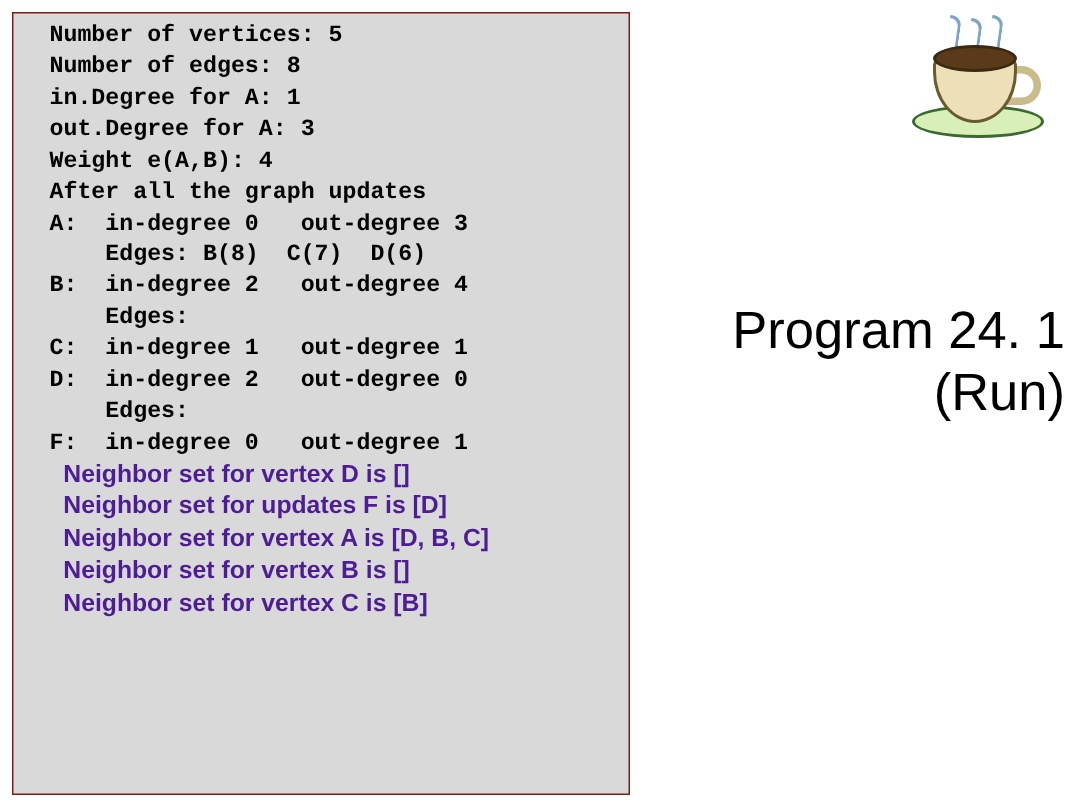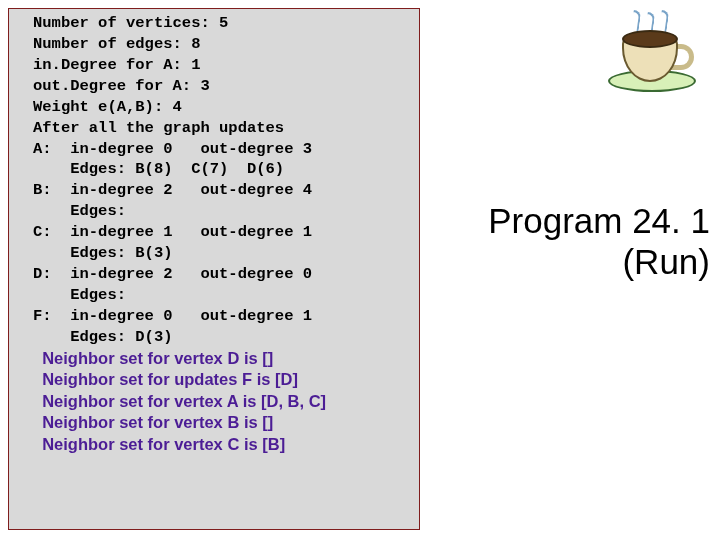--- a/index.html
+++ b/index.html
@@ -120,25 +120,23 @@
   <div class="code-line">Number of edges: 8</div>
   <div class="code-line">in.Degree for A: 1</div>
   <div class="code-line">out.Degree for A: 3</div>
   <div class="code-line">Weight e(A,B): 4</div>
   <div class="code-line">After all the graph updates</div>
   <div class="code-line">A:  in-degree 0   out-degree 3</div>
   <div class="code-line">    Edges: B(8)  C(7)  D(6)</div>
   <div class="code-line">B:  in-degree 2   out-degree 4</div>
   <div class="code-line">    Edges:</div>
   <div class="code-line">C:  in-degree 1   out-degree 1</div>
-  <div class="code-line">    Edges: B(3)</div>
   <div class="code-line">D:  in-degree 2   out-degree 0</div>
   <div class="code-line">    Edges:</div>
   <div class="code-line">F:  in-degree 0   out-degree 1</div>
-  <div class="code-line">    Edges: D(3)</div>
   <div class="bold-line">  Neighbor set for vertex D is []</div>
   <div class="bold-line">  Neighbor set for updates F is [D]</div>
   <div class="bold-line">  Neighbor set for vertex A is [D, B, C]</div>
   <div class="bold-line">  Neighbor set for vertex B is []</div>
   <div class="bold-line">  Neighbor set for vertex C is [B]</div>
 </div>
 
 <div class="title-block">
   <div class="title-line">Program 24. 1</div>
   <div class="title-line">(Run)</div>

